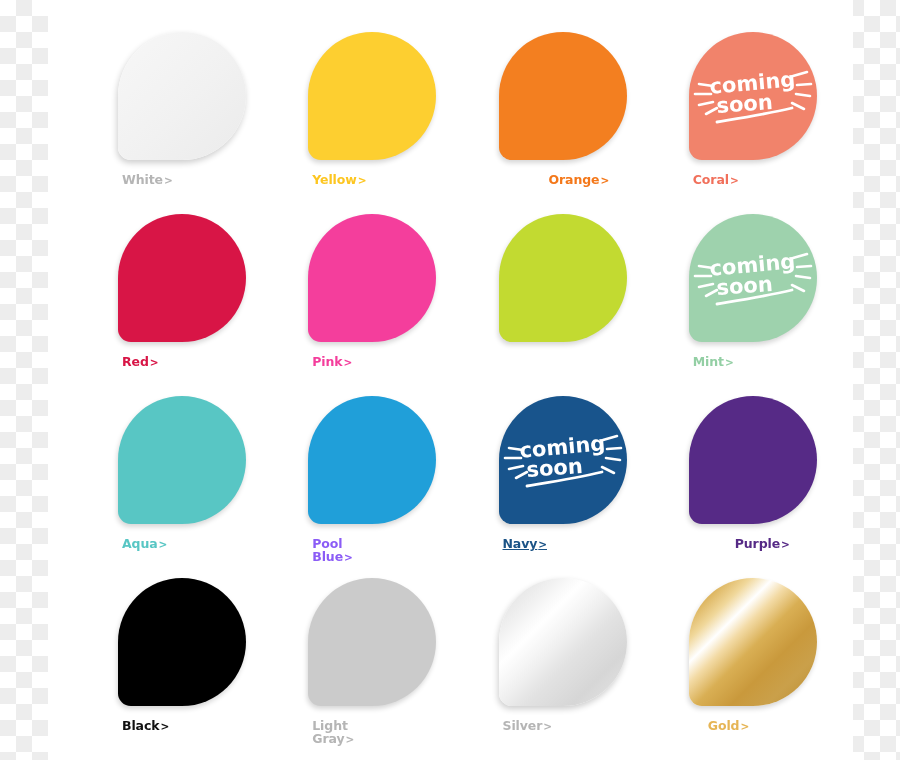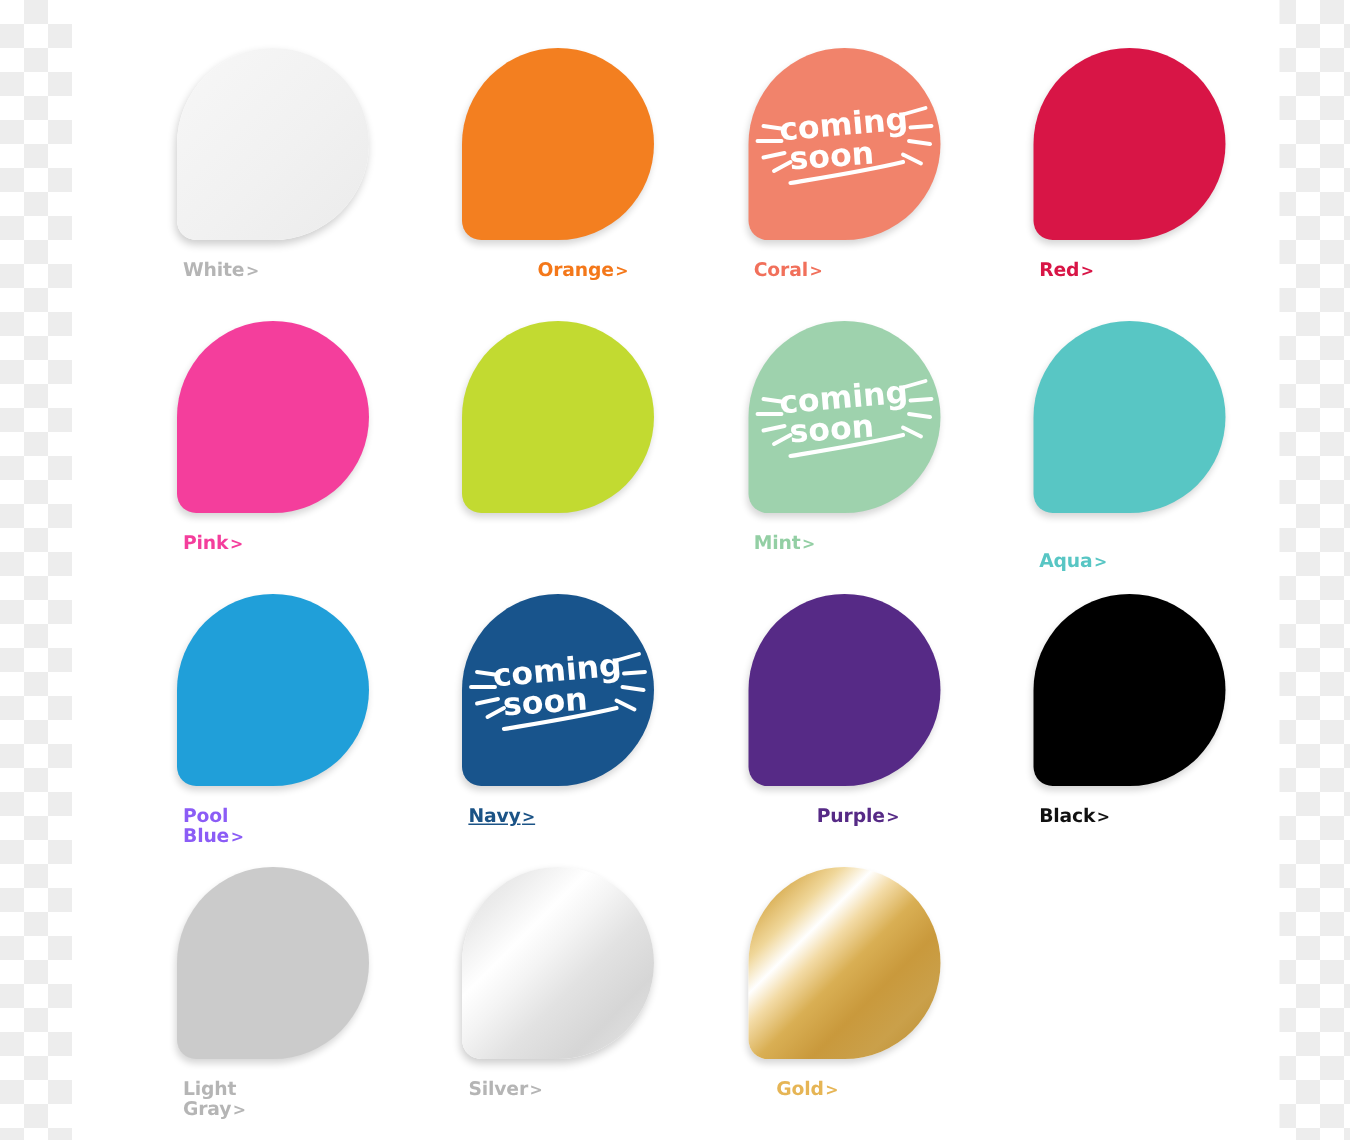--- a/index.html
+++ b/index.html
@@ -108,20 +108,26 @@
 <body>
 
 <div id="artboard"></div>
 
 <div id="swatch-grid">
     <div class="swatch-cell">
       <div class="chip-wrap">
         <div class="chip outlined" style="background: linear-gradient(135deg, rgb(247, 247, 247) 0%, rgb(241, 241, 241) 55%, rgb(235, 235, 235) 100%);"></div>
       </div>
       <div class="caption" style="color: rgb(181, 181, 181);"><span>White</span><span class="chev">&gt;</span></div>
+    </div>
+    <div class="swatch-cell">
+      <div class="chip-wrap">
+        <div class="chip" style="background: rgb(253, 207, 48);"></div>
+      </div>
+      <div class="caption" style="color: rgb(253, 198, 32);"><span>Yellow</span><span class="chev">&gt;</span></div>
     </div>
     <div class="swatch-cell">
       <div class="chip-wrap">
         <div class="chip" style="background: rgb(243, 127, 32);"></div>
       </div>
       <div class="caption" style="color: rgb(244, 120, 26); margin-left: 46px;"><span>Orange</span><span class="chev">&gt;</span></div>
     </div>
     <div class="swatch-cell">
       <div class="chip-wrap">
         <div class="chip" style="background: rgb(241, 131, 107);"></div>
@@ -178,21 +184,21 @@
             <path d="M24,64 C48,60 74,56 99,50" stroke="#ffffff" stroke-width="2.8" stroke-linecap="round" fill="none"></path>
           </svg>
         </div>
       </div>
       <div class="caption" style="color: rgb(147, 207, 164);"><span>Mint</span><span class="chev">&gt;</span></div>
     </div>
     <div class="swatch-cell">
       <div class="chip-wrap">
         <div class="chip" style="background: rgb(88, 198, 196);"></div>
       </div>
-      <div class="caption" style="color: rgb(88, 198, 196); margin-top: 12px;"><span>Aqua</span><span class="chev">&gt;</span></div>
+      <div class="caption" style="color: rgb(88, 198, 196);"><span>Aqua</span><span class="chev">&gt;</span></div>
     </div>
     <div class="swatch-cell">
       <div class="chip-wrap">
         <div class="chip" style="background: rgb(32, 159, 217);"></div>
       </div>
       <div class="caption" style="color: #8b5cf6;"><span>Pool
 Blue</span><span class="chev">&gt;</span></div>
     </div>
     <div class="swatch-cell">
       <div class="chip-wrap">

